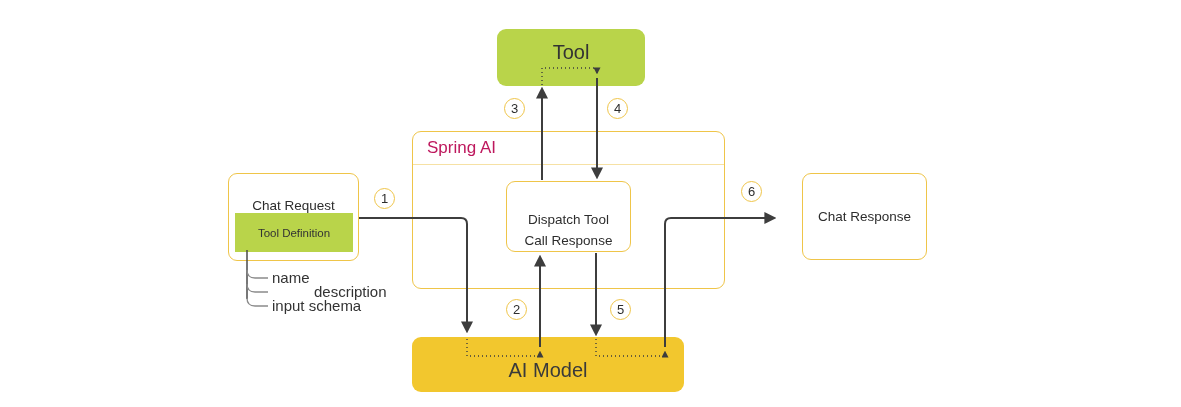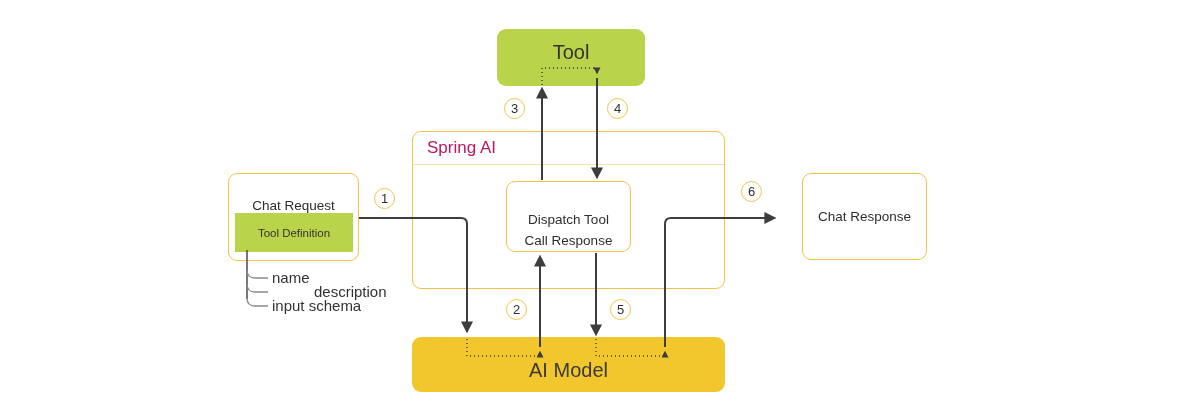--- a/index.html
+++ b/index.html
@@ -53,21 +53,21 @@
   }
   
   .chat-response {
     left: 778px; top: 173px; width: 125px; height: 87px;
     display: flex; align-items: center; justify-content: center;
     font-size: 13.5px;
     margin-left: 24px;
   }
   
   .ai-model {
-    left: 412px; top: 337px; width: 313px; height: 55px;
+    left: 412px; top: 337px; width: 272px; height: 55px;
     display: flex; align-items: center; justify-content: center;
     font-size: 20px; padding-top: 12px; color: #3a3a3a;
   }
   
   #connectors {
     position: absolute; left: 0; top: 0; width: 1181px; height: 407px;
     z-index: 2; pointer-events: none;
   }
   
   .badge {

